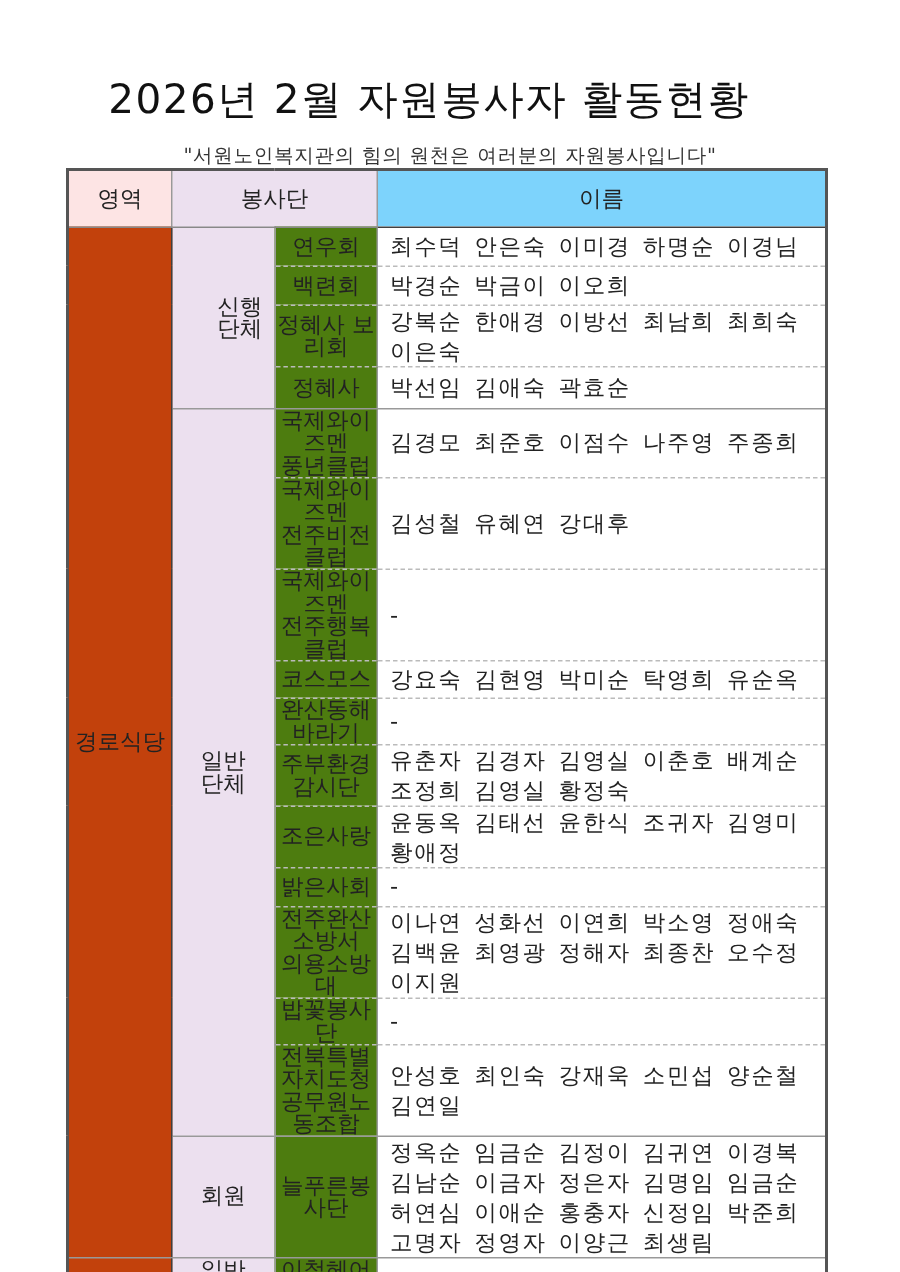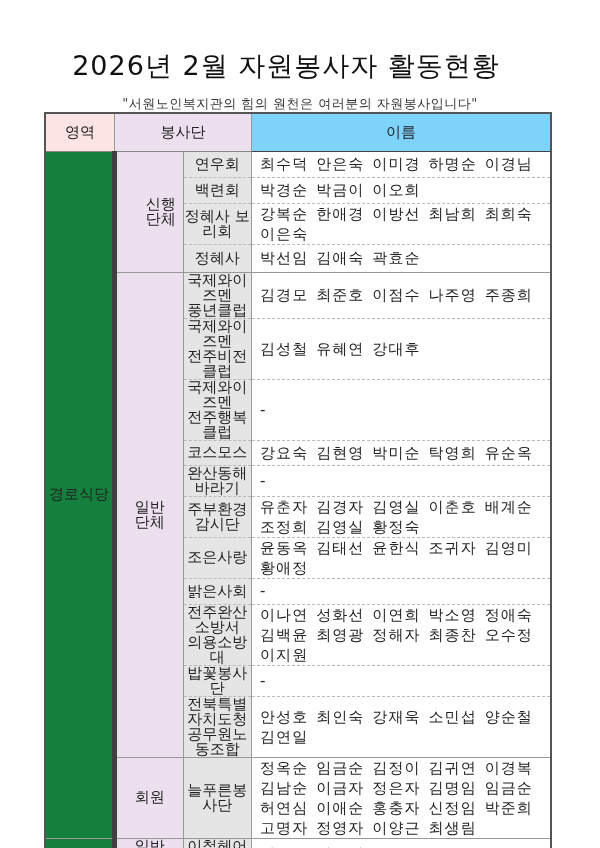--- a/index.html
+++ b/index.html
@@ -6,23 +6,23 @@
   body { width: 600px; height: 848px; position: relative; overflow: hidden;
          font-family: "DejaVu Sans", "Liberation Sans", sans-serif; color: #222; }
   .title { position: absolute; left: 0; top: 48px; width: 572px; text-align: center;
            font-size: 27px; letter-spacing: 1px; color: #111; font-weight: normal; }
   .subtitle { position: absolute; left: 0; top: 95px; width: 600px; text-align: center;
               font-family: "DejaVu Serif", "Liberation Serif", serif; font-size: 13px; color: #333; letter-spacing: 0.5px; }
   table.roster { position: absolute; left: 44px; top: 112px; width: 508px;
                  border-collapse: collapse; table-layout: fixed;
                  border: 2px solid #555; font-size: 15px; }
   table.roster td, table.roster th { padding: 0; font-weight: normal; vertical-align: middle; }
-  .c-area { width: 68px; background: #15803d; text-align: center; border-right: 5px solid #404040; }
+  .c-area { width: 68px; background: #c2410c; text-align: center; border-right: 1px solid #404040; }
   .c-grp { width: 35px; background: #ece0ef; text-align: center; border-right: 1px solid #999; line-height: 15px; }
-  .c-org { width: 101px; background: #e5e5e5; text-align: center; border-right: 1px solid #999; line-height: 15px; }
+  .c-org { width: 101px; background: #4d7c0f; text-align: center; border-right: 1px solid #999; line-height: 15px; }
   .c-names { background: #fff; text-align: left; padding-left: 8px !important; padding-right: 4px !important;
              letter-spacing: 1.1px; word-spacing: 2px; line-height: 20px; }
   th.h-area { background: #fde4e4; border-right: 1px solid #999; border-bottom: 1px solid #888; }
   th.h-org { background: #ece0ef; border-right: 1px solid #999; border-bottom: 1px solid #888; }
   th.h-names { background: #7dd3fc; border-bottom: 1px solid #404040; }
   tr.hdr { height: 38px; }
   tr.r td.c-org, tr.r td.c-names { border-bottom: 1px dashed #bbb; }
   tr.last-in-grp td.c-org, tr.last-in-grp td.c-names { border-bottom: 1px solid #999; }
   td.c-grp { border-bottom: 1px solid #999; }
   td.c-area { border-bottom: 1px solid #999; }

